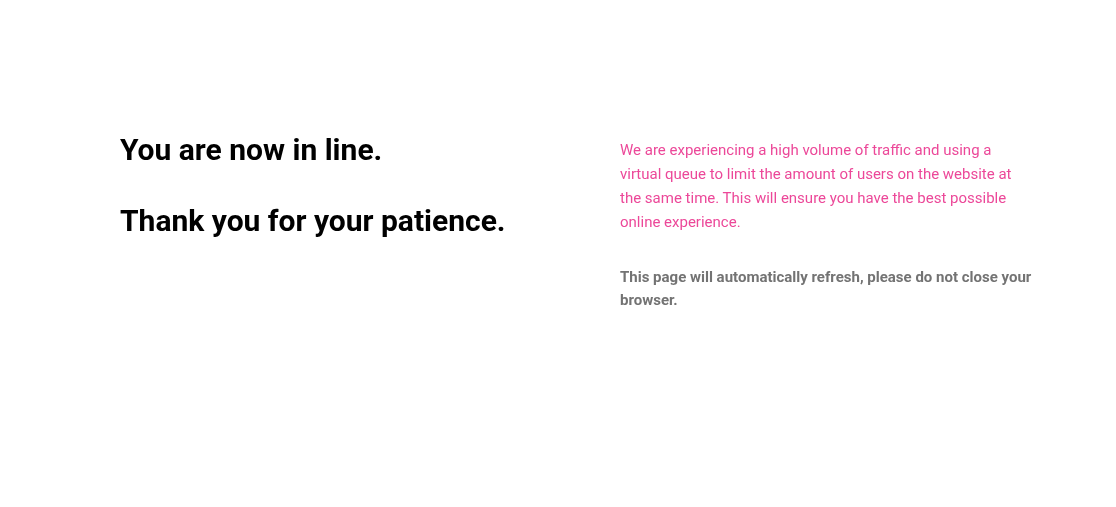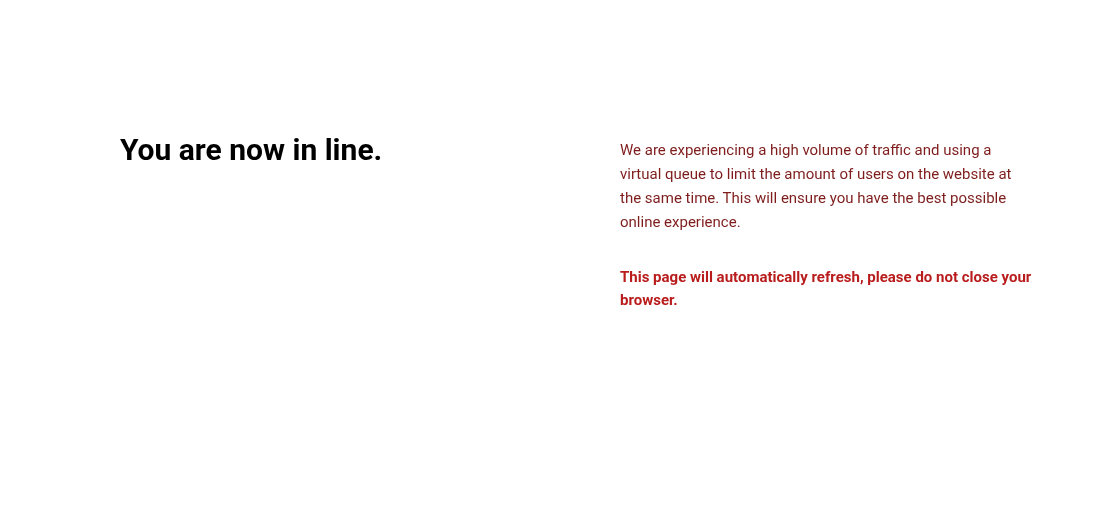--- a/index.html
+++ b/index.html
@@ -44,40 +44,41 @@
     .wait-heading {
       font-size: 17px;
       font-weight: 700;
       margin-bottom: 38px;
       color: #1a1a1a;
     }
     .body-text {
       font-size: 15px;
       line-height: 1.6;
       font-weight: 400;
-      color: #7f1d1d;
+      color: #ec4899;
       margin-bottom: 32px;
     }
     .refresh-note {
       font-size: 15px;
       font-weight: 700;
       line-height: 1.55;
-      color: #b91c1c;
+      color: #737373;
       margin-bottom: 48px;
     }
     .last-updated {
       font-size: 15px;
       font-weight: 700;
       color: #1a1a1a;
     }
   </style>
 </head>
 <body>
 
 <div class="container">
   <div class="left-col">
     <h1 class="headline1">You are now in line.</h1>
+    <h1 class="headline2">Thank you for your patience.</h1>
   </div>
   <div class="right-col">
     <p class="body-text">We are experiencing a high volume of traffic and using a virtual queue to limit the amount of users on the website at the same time. This will ensure you have the best possible online experience.</p>
     <p class="refresh-note">This page will automatically refresh, please do not close your browser.</p>
   </div>
 </div>
 
 </body></html>

